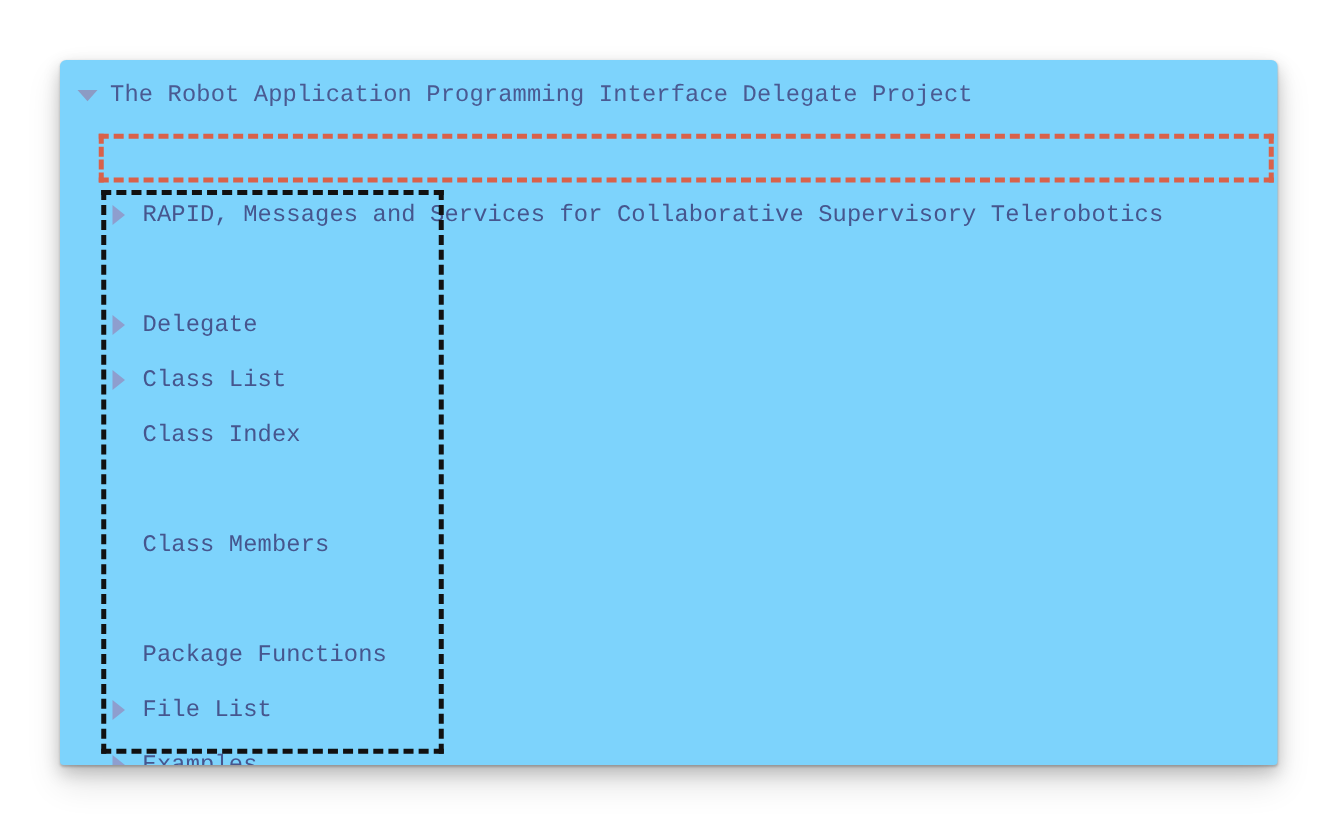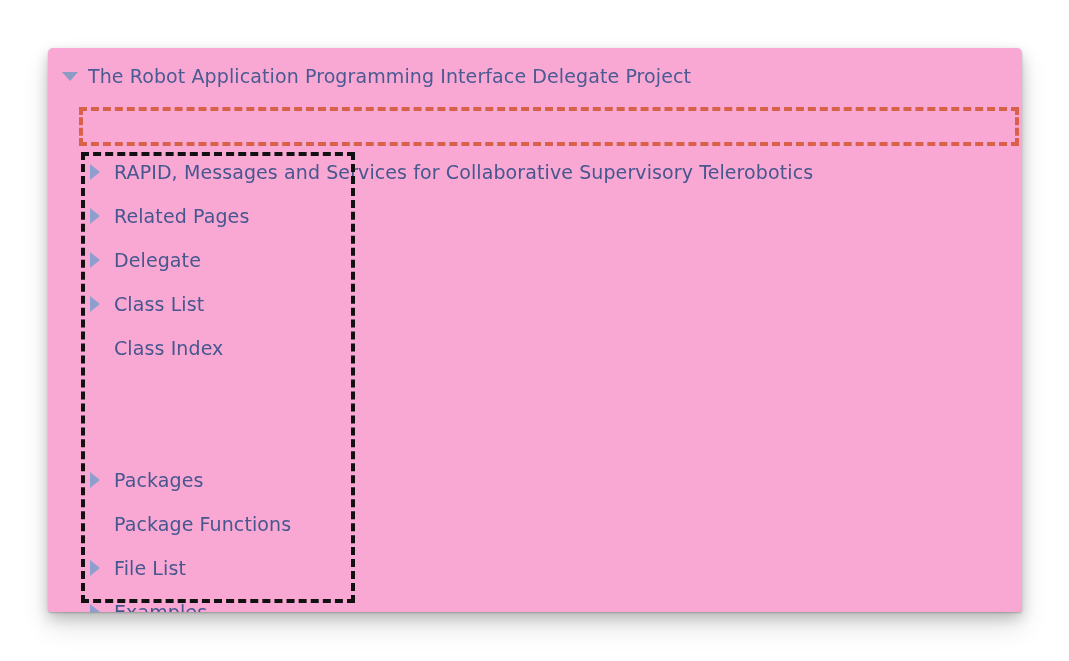--- a/index.html
+++ b/index.html
@@ -15,27 +15,28 @@
     position: relative;
   }
 
   
   #doc-panel {
     position: absolute;
     left: 48px;
     top: 48px;
     width: 974px;
     height: 564px;
-    background: #f9a8d4;
+    background: #7dd3fc;
     border-radius: 5px 5px 3px 3px;
     box-shadow:
       0 1px 2px rgba(0,0,0,0.22),
       0 6px 14px rgba(0,0,0,0.20),
       0 14px 28px rgba(0,0,0,0.12);
     overflow: hidden;
+    font-family: Liberation Mono, monospace;
   }
 
   
   #tree {
     position: absolute;
     left: 0;
     top: 0;
     width: 100%;
     height: 100%;
   }
@@ -137,49 +138,42 @@
     <div class="tree-row row-root">
       <span class="twisty twisty-open"></span>
       <span class="row-label">The Robot Application Programming Interface Delegate Project</span>
     </div>
 
     <div class="tree-row row-child" style="top:102px">
       <span class="twisty twisty-closed"></span>
       <span class="row-label">RAPID, Messages and Services for Collaborative Supervisory Telerobotics</span>
     </div>
 
-    <div class="tree-row row-child" style="top:146px">
-      <span class="twisty twisty-closed"></span>
-      <span class="row-label">Related Pages</span>
-    </div>
 
     <div class="tree-row row-child" style="top:190px">
       <span class="twisty twisty-closed"></span>
       <span class="row-label">Delegate</span>
     </div>
 
     <div class="tree-row row-child" style="top:278px">
       <span class="twisty twisty-none"></span>
       <span class="row-label">Class Index</span>
     </div>
 
     <div class="tree-row row-child" style="top:234px">
       <span class="twisty twisty-closed"></span>
       <span class="row-label">Class List</span>
     </div>
 
 
     <div class="tree-row row-child" style="top:366px">
       <span class="twisty twisty-none"></span>
+      <span class="row-label">Class Members</span>
     </div>
 
-    <div class="tree-row row-child" style="top:410px">
-      <span class="twisty twisty-closed"></span>
-      <span class="row-label">Packages</span>
-    </div>
 
     <div class="tree-row row-child" style="top:454px">
       <span class="twisty twisty-none"></span>
       <span class="row-label">Package Functions</span>
     </div>
 
     <div class="tree-row row-child" style="top:498px">
       <span class="twisty twisty-closed"></span>
       <span class="row-label">File List</span>
     </div>

